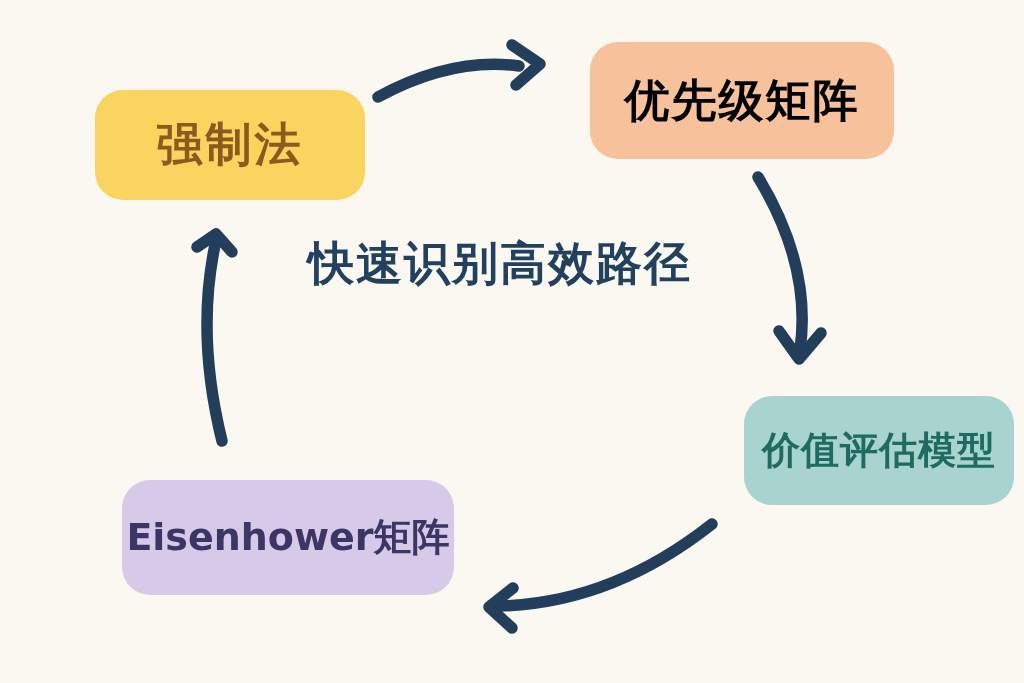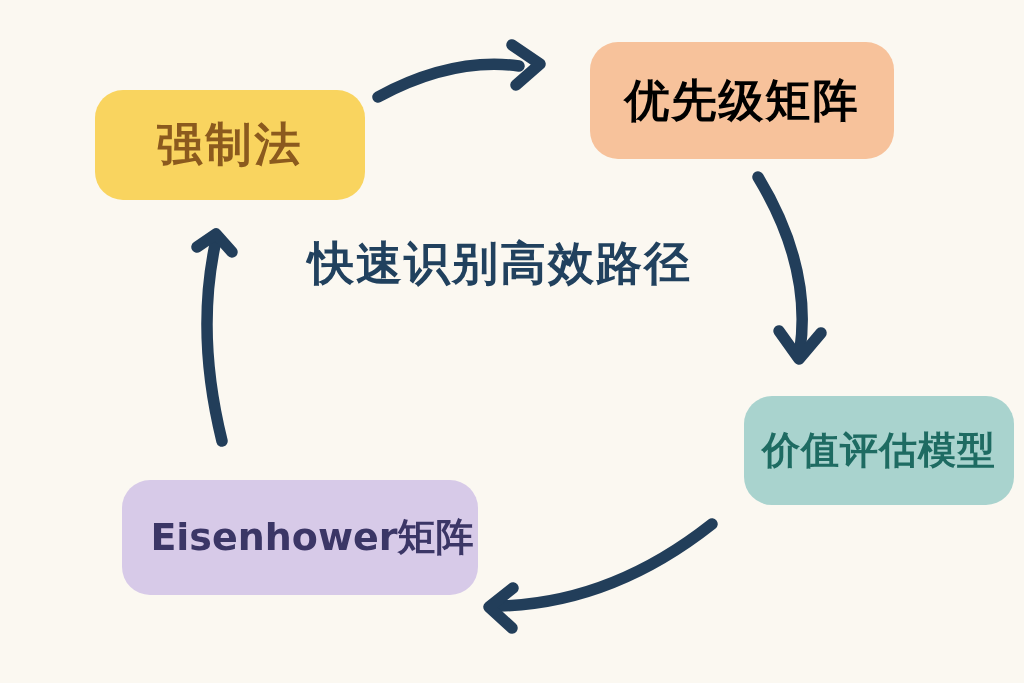--- a/index.html
+++ b/index.html
@@ -60,21 +60,20 @@
     font-size: 38px;
     letter-spacing: 1px;
     margin-left: 41px;
   }
   .node-eisenhower {
     left: 122px; top: 480px;
     width: 332px; height: 115px;
     background: #D7CAE8;
     color: #3B3666;
     font-size: 38px;
-    padding-left: 24px;
   }
   .center-title {
     position: absolute;
     left: 250px; top: 222px;
     width: 500px;
     text-align: center;
     color: #21415E;
   }
   .center-title .big-line {
     font-size: 71px;

